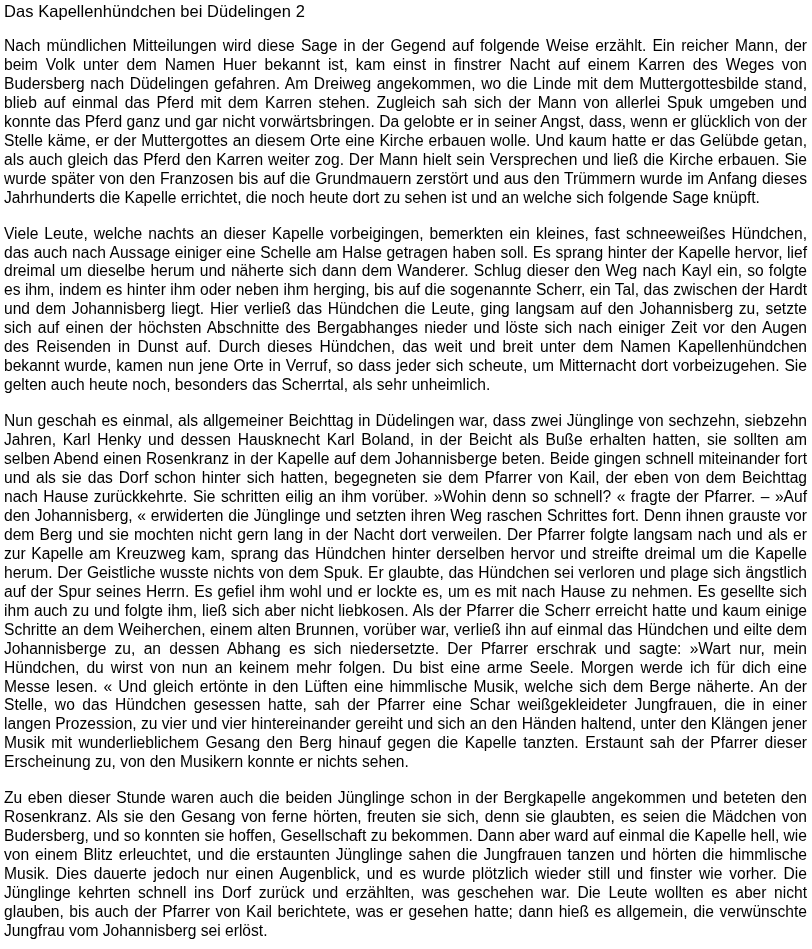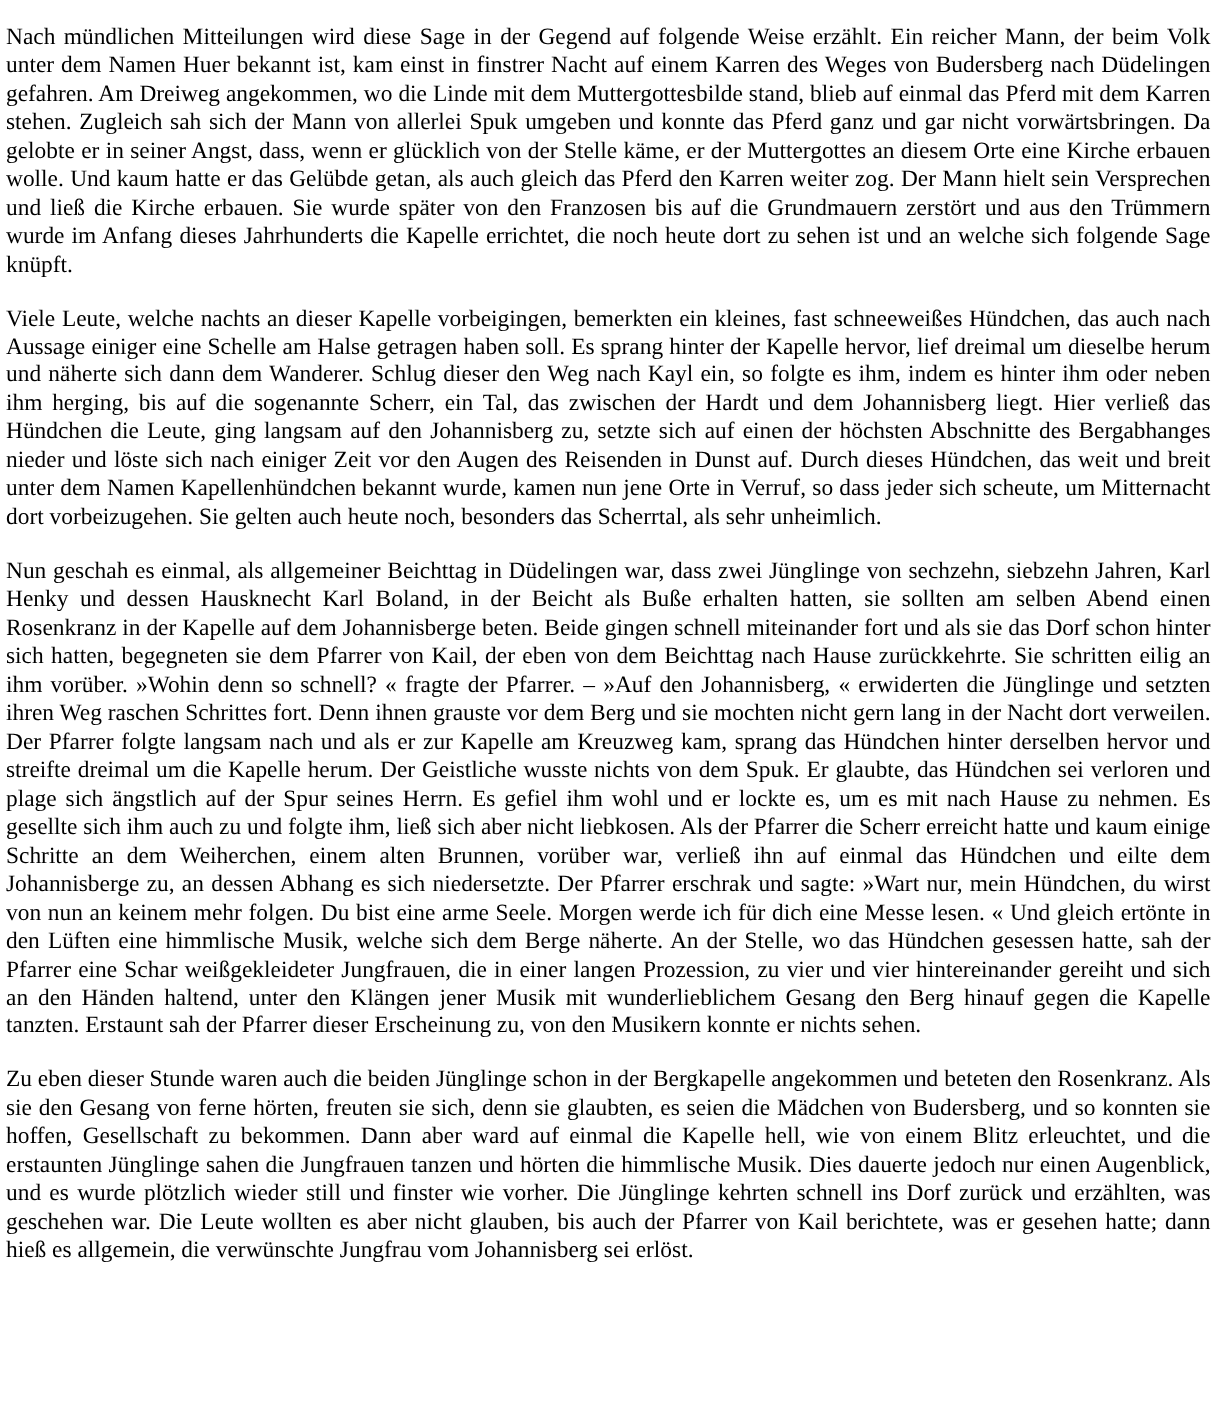--- a/index.html
+++ b/index.html
@@ -21,25 +21,25 @@
       margin: 0;
       padding-top: 1px;
       letter-spacing: 0.05px;
     }
     p {
       font-size: 15.6px;
       line-height: 18.95px;
       text-align: justify;
       margin: 17px 0 0 0;
       letter-spacing: 0px;
-      font-family: Liberation Serif, serif;
     }
     p.first { margin-top: 16px; }
   </style>
 </head>
 <body>
 
 <div class="page">
+  <h1>Das Kapellenhündchen bei Düdelingen 2</h1>
   <p class="first">Nach mündlichen Mitteilungen wird diese Sage in der Gegend auf folgende Weise erzählt. Ein reicher Mann, der beim Volk unter dem Namen Huer bekannt ist, kam einst in finstrer Nacht auf einem Karren des Weges von Budersberg nach Düdelingen gefahren. Am Dreiweg angekommen, wo die Linde mit dem Muttergottesbilde stand, blieb auf einmal das Pferd mit dem Karren stehen. Zugleich sah sich der Mann von allerlei Spuk umgeben und konnte das Pferd ganz und gar nicht vorwärtsbringen. Da gelobte er in seiner Angst, dass, wenn er glücklich von der Stelle käme, er der Muttergottes an diesem Orte eine Kirche erbauen wolle. Und kaum hatte er das Gelübde getan, als auch gleich das Pferd den Karren weiter zog. Der Mann hielt sein Versprechen und ließ die Kirche erbauen. Sie wurde später von den Franzosen bis auf die Grundmauern zerstört und aus den Trümmern wurde im Anfang dieses Jahrhunderts die Kapelle errichtet, die noch heute dort zu sehen ist und an welche sich folgende Sage knüpft.</p>
   <p>Viele Leute, welche nachts an dieser Kapelle vorbeigingen, bemerkten ein kleines, fast schneeweißes Hündchen, das auch nach Aussage einiger eine Schelle am Halse getragen haben soll. Es sprang hinter der Kapelle hervor, lief dreimal um dieselbe herum und näherte sich dann dem Wanderer. Schlug dieser den Weg nach Kayl ein, so folgte es ihm, indem es hinter ihm oder neben ihm herging, bis auf die sogenannte Scherr, ein Tal, das zwischen der Hardt und dem Johannisberg liegt. Hier verließ das Hündchen die Leute, ging langsam auf den Johannisberg zu, setzte sich auf einen der höchsten Abschnitte des Bergabhanges nieder und löste sich nach einiger Zeit vor den Augen des Reisenden in Dunst auf. Durch dieses Hündchen, das weit und breit unter dem Namen Kapellenhündchen bekannt wurde, kamen nun jene Orte in Verruf, so dass jeder sich scheute, um Mitternacht dort vorbeizugehen. Sie gelten auch heute noch, besonders das Scherrtal, als sehr unheimlich.</p>
   <p>Nun geschah es einmal, als allgemeiner Beichttag in Düdelingen war, dass zwei Jünglinge von sechzehn, siebzehn Jahren, Karl Henky und dessen Hausknecht Karl Boland, in der Beicht als Buße erhalten hatten, sie sollten am selben Abend einen Rosenkranz in der Kapelle auf dem Johannisberge beten. Beide gingen schnell miteinander fort und als sie das Dorf schon hinter sich hatten, begegneten sie dem Pfarrer von Kail, der eben von dem Beichttag nach Hause zurückkehrte. Sie schritten eilig an ihm vorüber. »Wohin denn so schnell? « fragte der Pfarrer. – »Auf den Johannisberg, « erwiderten die Jünglinge und setzten ihren Weg raschen Schrittes fort. Denn ihnen grauste vor dem Berg und sie mochten nicht gern lang in der Nacht dort verweilen. Der Pfarrer folgte langsam nach und als er zur Kapelle am Kreuzweg kam, sprang das Hündchen hinter derselben hervor und streifte dreimal um die Kapelle herum. Der Geistliche wusste nichts von dem Spuk. Er glaubte, das Hündchen sei verloren und plage sich ängstlich auf der Spur seines Herrn. Es gefiel ihm wohl und er lockte es, um es mit nach Hause zu nehmen. Es gesellte sich ihm auch zu und folgte ihm, ließ sich aber nicht liebkosen. Als der Pfarrer die Scherr erreicht hatte und kaum einige Schritte an dem Weiherchen, einem alten Brunnen, vorüber war, verließ ihn auf einmal das Hündchen und eilte dem Johannisberge zu, an dessen Abhang es sich niedersetzte. Der Pfarrer erschrak und sagte: »Wart nur, mein Hündchen, du wirst von nun an keinem mehr folgen. Du bist eine arme Seele. Morgen werde ich für dich eine Messe lesen. « Und gleich ertönte in den Lüften eine himmlische Musik, welche sich dem Berge näherte. An der Stelle, wo das Hündchen gesessen hatte, sah der Pfarrer eine Schar weißgekleideter Jungfrauen, die in einer langen Prozession, zu vier und vier hintereinander gereiht und sich an den Händen haltend, unter den Klängen jener Musik mit wunderlieblichem Gesang den Berg hinauf gegen die Kapelle tanzten. Erstaunt sah der Pfarrer dieser Erscheinung zu, von den Musikern konnte er nichts sehen.</p>
   <p>Zu eben dieser Stunde waren auch die beiden Jünglinge schon in der Bergkapelle angekommen und beteten den Rosenkranz. Als sie den Gesang von ferne hörten, freuten sie sich, denn sie glaubten, es seien die Mädchen von Budersberg, und so konnten sie hoffen, Gesellschaft zu bekommen. Dann aber ward auf einmal die Kapelle hell, wie von einem Blitz erleuchtet, und die erstaunten Jünglinge sahen die Jungfrauen tanzen und hörten die himmlische Musik. Dies dauerte jedoch nur einen Augenblick, und es wurde plötzlich wieder still und finster wie vorher. Die Jünglinge kehrten schnell ins Dorf zurück und erzählten, was geschehen war. Die Leute wollten es aber nicht glauben, bis auch der Pfarrer von Kail berichtete, was er gesehen hatte; dann hieß es allgemein, die verwünschte Jungfrau vom Johannisberg sei erlöst.</p>
 </div>
 
 </body></html>

